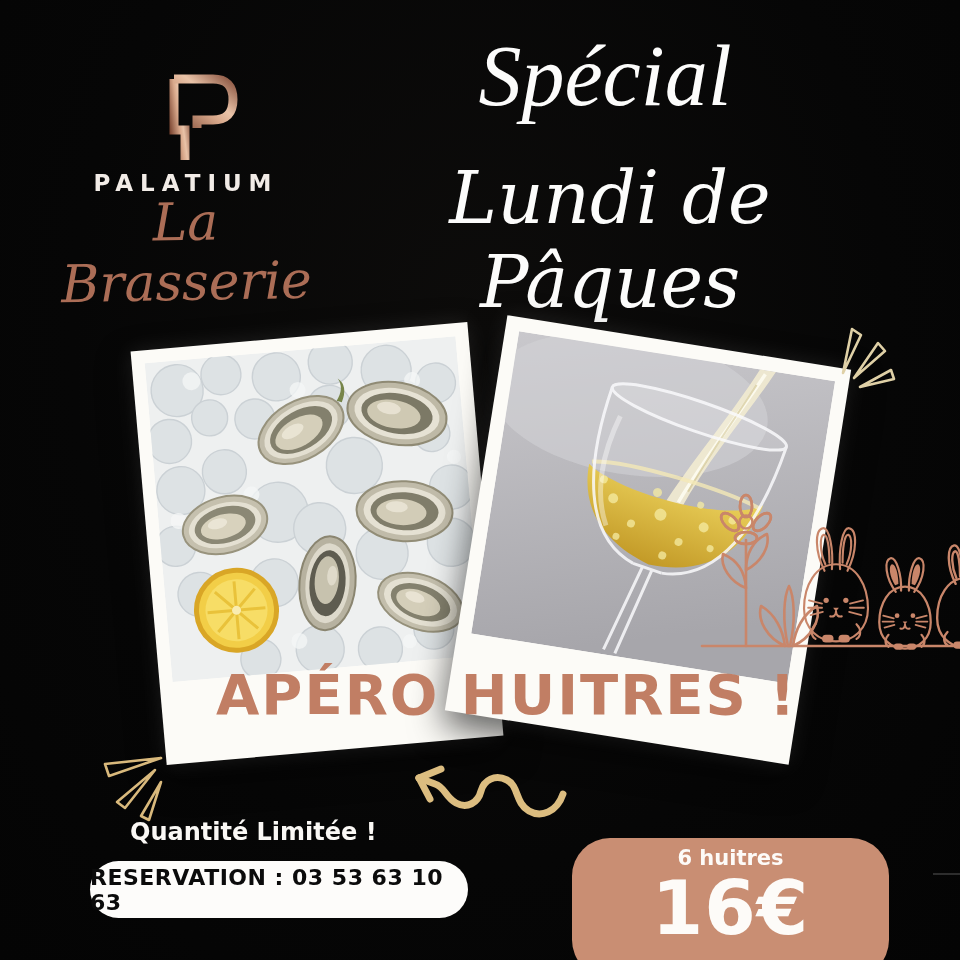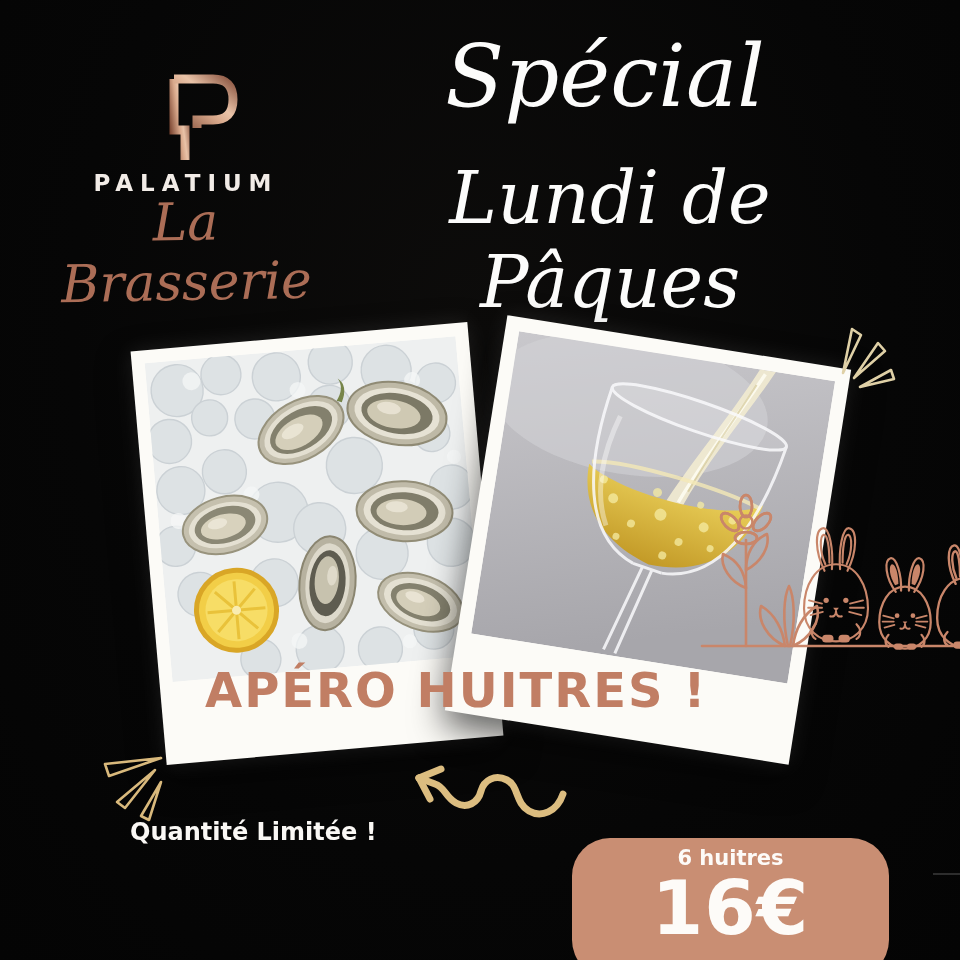--- a/index.html
+++ b/index.html
@@ -10,32 +10,32 @@
   
   .monogram{left:162px;top:74px;width:76px;height:90px;z-index:3;}
   .brand-name{left:61px;top:170px;width:250px;text-align:center;color:#f2ece7;
               font-size:23px;font-weight:bold;letter-spacing:7px;z-index:3;}
   .brand-sub{left:38px;top:192px;width:296px;text-align:center;color:#ab6d56;
              font-family:"DejaVu Serif","Liberation Serif",serif;font-style:italic;
              font-size:52px;z-index:2;transform:rotate(-1deg);}
   
   .hl{color:#fcfcfb;font-family:"DejaVu Serif","Liberation Serif",serif;font-style:italic;
       text-align:center;z-index:2;}
-  .hl1{left:420px;top:26px;width:370px;font-size:86px;}
+  .hl1{left:420px;top:26px;width:370px;font-size:86px;font-family:Liberation Serif, serif;}
   .hl2{left:330px;top:156px;width:560px;font-size:72px;}
   
   .polaroid{background:#fcfbf7;box-shadow:0 0 22px rgba(255,255,255,.10), 0 14px 34px rgba(0,0,0,.65);}
   .polaroid svg{display:block;}
   .pol-left{left:148px;top:336px;width:312px;height:320px;padding:13px 13px 82px 13px;
             transform:rotate(-5deg);z-index:1;}
   .pol-right{left:474px;top:340px;width:320px;height:306px;padding:14px 14px 80px 14px;
              transform:rotate(9deg);z-index:2;}
   
-  .promo-title{left:205px;top:662px;width:460px;text-align:center;color:#c17e64;
-               font-size:48px;font-weight:bold;letter-spacing:2px;z-index:5;white-space:nowrap;}
+  .promo-title{left:216px;top:662px;width:460px;text-align:center;color:#c17e64;
+               font-size:56px;font-weight:bold;letter-spacing:2px;z-index:5;white-space:nowrap;}
   
   .sparkle-tr{left:833px;top:323px;width:70px;height:78px;z-index:3;}
   .sparkle-bl{left:95px;top:746px;width:78px;height:76px;z-index:3;}
   .squiggle{left:383px;top:756px;width:190px;height:72px;z-index:3;}
   .easter-decor{left:700px;top:470px;width:260px;height:188px;z-index:4;}
   .edge-line{left:933px;top:873px;width:27px;height:2px;background:#2d2d2d;z-index:1;}
   
   .quantity-note{left:130px;top:818px;width:280px;text-align:left;color:#faf8f5;
                  font-size:24px;font-weight:bold;z-index:4;}
   .reservation-pill{left:90px;top:861px;width:378px;height:57px;border-radius:29px;
@@ -309,19 +309,22 @@
         <path d="M0,-46 C25,-46 39,-20 39,8 C39,33 21,48 0,48 C-21,48 -39,33 -39,8 C-39,-20 -25,-46 0,-46 Z" stroke-width="3.2"></path>
         <path d="M-14,-38 C-26,-62 -26,-88 -16,-90 C-8,-91 -3,-64 -5,-40" stroke-width="3.2"></path>
         <path d="M-13,-46 C-20,-62 -20,-80 -15,-82 C-10,-83 -8,-64 -8,-48" stroke-width="3.2"></path>
         <path d="M-25,27 C-31,33 -31,41 -25,45" stroke-width="3.2"></path>
         <rect x="-17" y="40" width="14" height="9.5" rx="4.7" fill="#c9866a" stroke="none"></rect>
       </g>
     </g>
   </svg>
 
   <div class="abs quantity-note">Quantité Limitée !</div>
+  <div class="abs reservation-pill">
+    <span>RESERVATION : 03 53 63 10 63</span>
+  </div>
   <div class="abs price-badge">
     <div class="offer-line">6 huitres</div>
     <div class="offer-price">16€</div>
   </div>
   <div class="abs edge-line"></div>
 
 </div>
 
 </body></html>

